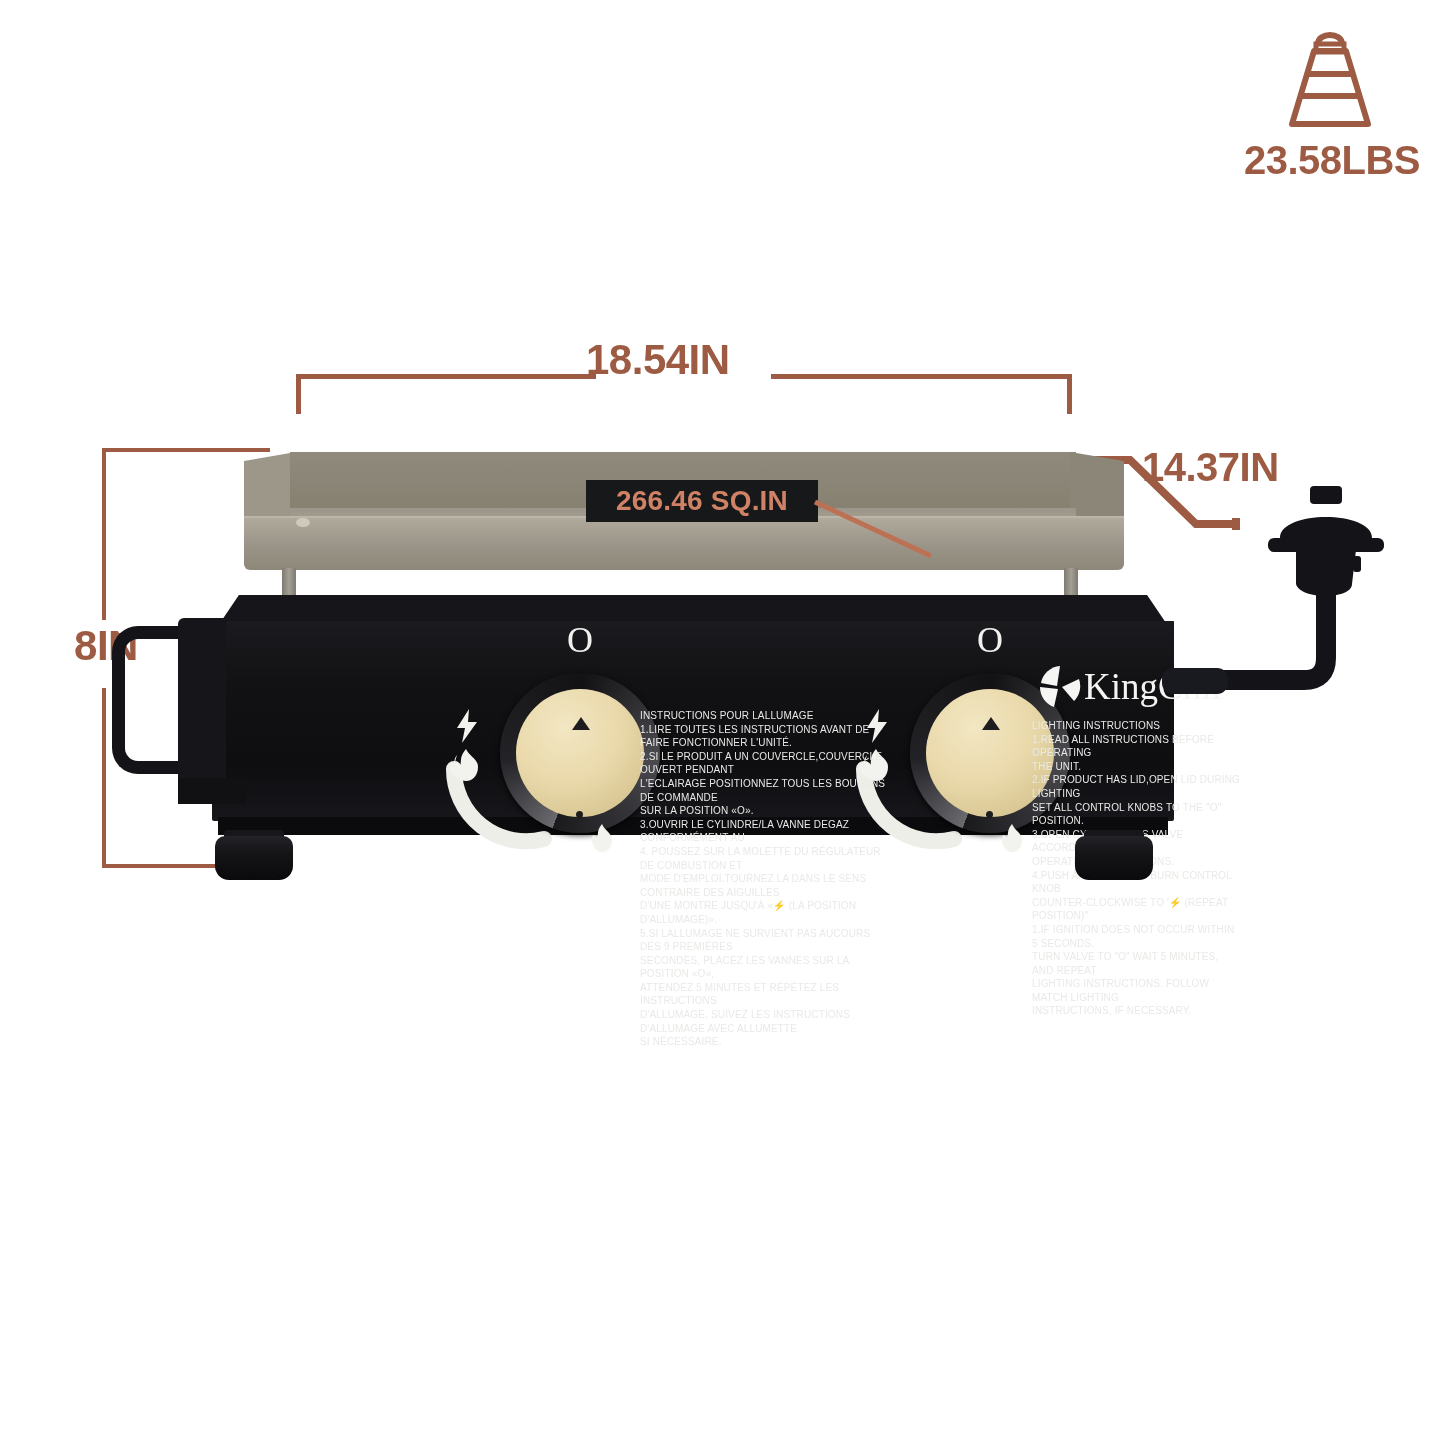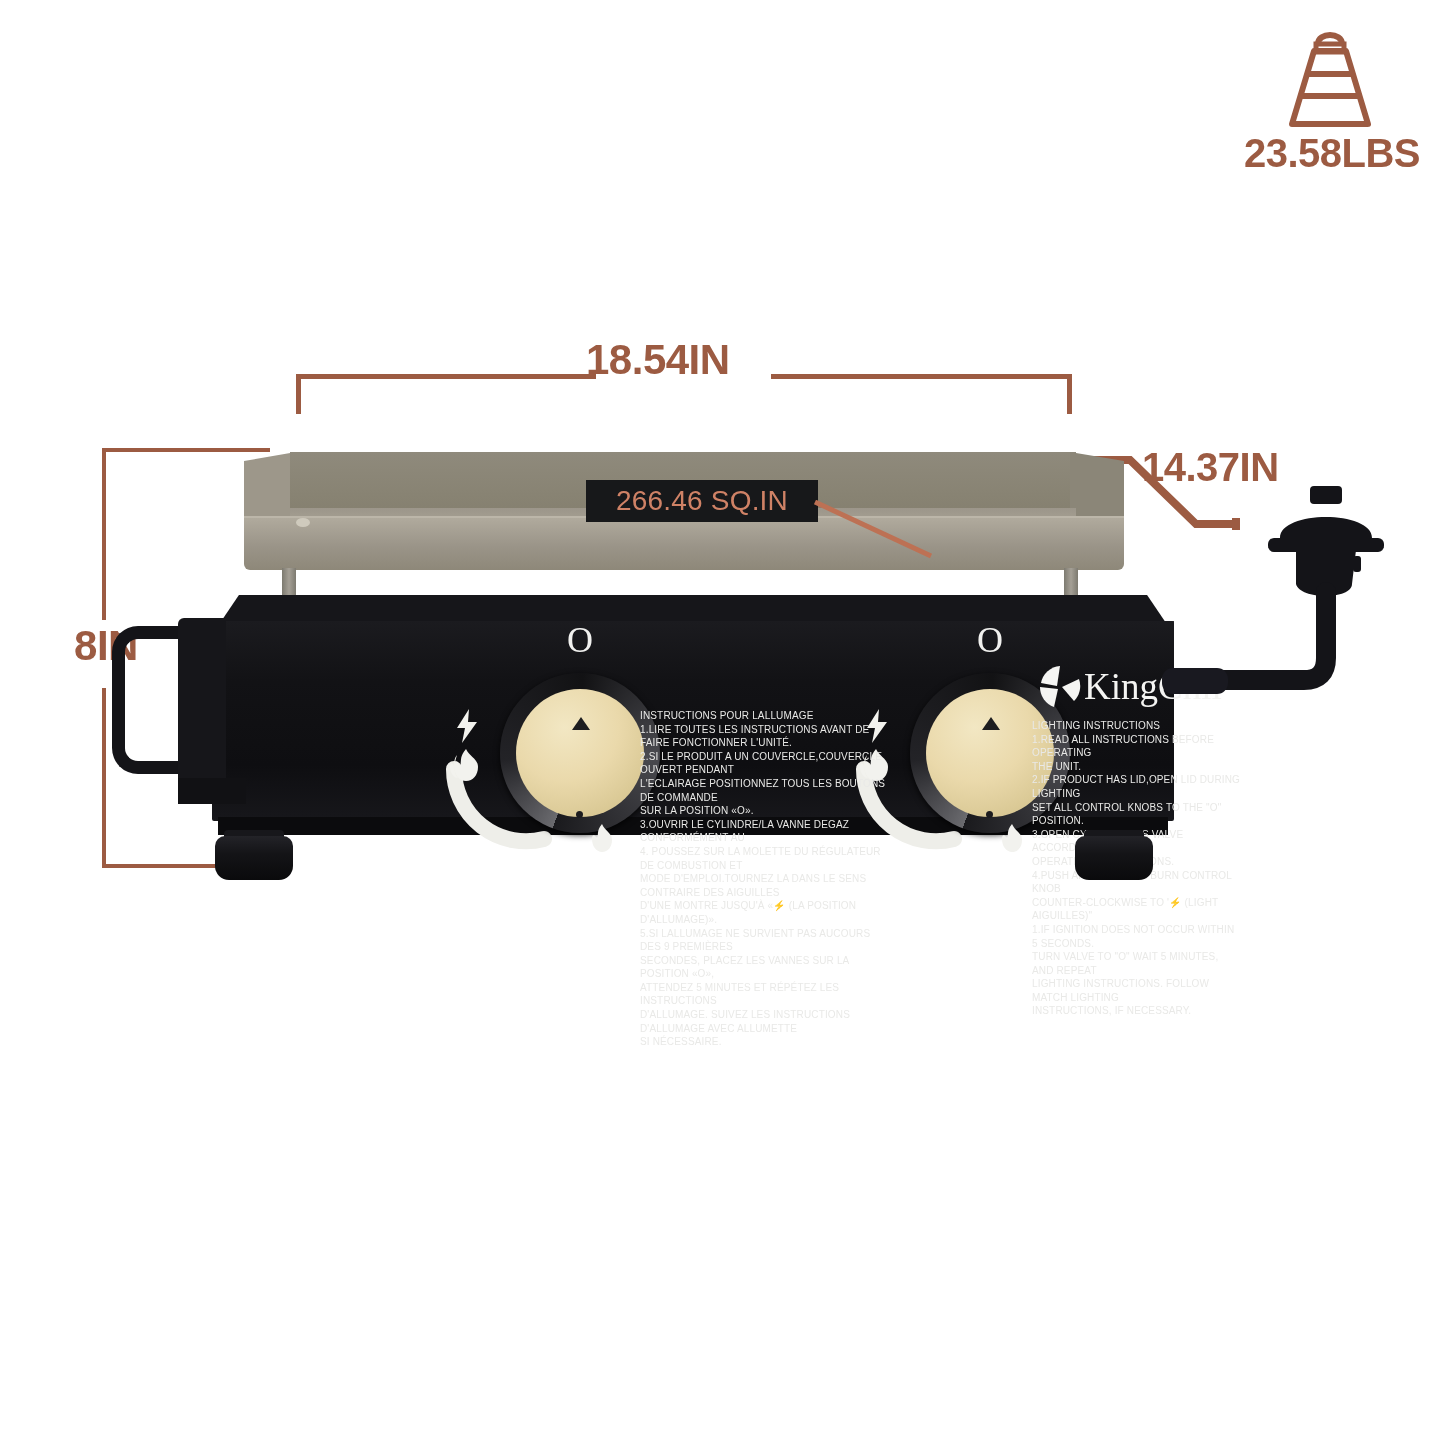--- a/index.html
+++ b/index.html
@@ -16,21 +16,21 @@
     color:#9c5b42;font-weight:bold;
     font-family:"Liberation Sans",sans-serif;
     white-space:nowrap;letter-spacing:-0.5px;
   }
   .line{position:absolute;background:#9c5b42;}
 
   
   #weight-badge{left:1222px;top:24px;width:220px;height:160px;}
   #weight-icon{position:absolute;left:58px;top:0px;width:100px;height:108px;}
   #weight-label{
-    position:absolute;left:0;top:107px;width:220px;text-align:center;
+    position:absolute;left:0;top:114px;width:220px;text-align:center;
     font-size:40px;line-height:44px;
   }
 
   
   #dim-width-top{left:296px;top:338px;width:776px;height:48px;}
   #dim-width-top .bar{top:36px;height:5px;background:#9c5b42;position:absolute;}
   #dim-width-top .barL{left:0;width:300px;}
   #dim-width-top .barR{left:475px;width:301px;}
   #dim-width-top .tickL{left:0;top:36px;width:5px;height:40px;}
   #dim-width-top .tickR{left:771px;top:36px;width:5px;height:40px;}
@@ -113,21 +113,21 @@
     position:absolute;top:160px;width:34px;height:9px;
     background:#6d6a62;border-radius:2px;
   }
 
   
   #area-badge{
     position:absolute;left:348px;top:28px;width:232px;height:42px;
     background:#17181a;display:flex;align-items:center;justify-content:center;
   }
   #area-badge span{
-    color:#cf8266;font-size:28px;font-weight:normal;letter-spacing:0.2px;
+    color:#cf8266;font-size:28px;font-weight:bold;letter-spacing:0.2px;
     font-family:"Liberation Sans",sans-serif;
   }
   #area-leader{
     position:absolute;left:575px;top:48px;width:122px;height:60px;
   }
 
   
   #body{
     position:absolute;left:112px;top:155px;width:962px;height:255px;
   }
@@ -360,21 +360,21 @@
 
       <div class="instr" id="instr-en">
         <span class="hd">LIGHTING INSTRUCTIONS</span>
         <span class="ln">1.READ ALL INSTRUCTIONS BEFORE OPERATING</span>
         <span class="ln">THE UNIT.</span>
         <span class="ln">2.IF PRODUCT HAS LID,OPEN LID DURING LIGHTING</span>
         <span class="ln">SET ALL CONTROL KNOBS TO THE "O" POSITION.</span>
         <span class="ln">3.OPEN CYLINDER/GAS VALVE ACCORDING TO</span>
         <span class="ln">OPERATING INSTRUCTIONS.</span>
         <span class="ln">4.PUSH AND TURN THE BURN CONTROL KNOB</span>
-        <span class="ln">COUNTER-CLOCKWISE TO '⚡ (LIGHT AIGUILLES)"</span>
+        <span class="ln">COUNTER-CLOCKWISE TO '⚡ (REPEAT POSITION)"</span>
         <span class="ln">1.IF IGNITION DOES NOT OCCUR WITHIN 5 SECONDS.</span>
         <span class="ln">TURN VALVE TO "O" WAIT 5 MINUTES, AND REPEAT</span>
         <span class="ln">LIGHTING INSTRUCTIONS. FOLLOW MATCH LIGHTING</span>
         <span class="ln">INSTRUCTIONS, IF NECESSARY.</span>
       </div>
 
       <div id="logo">
         <svg id="logo-mark" viewBox="0 0 44 44">
           <path d="M22 1 A21 21 0 0 0 3 18 L19 21 Z" fill="#f5f5f3"></path>
           <path d="M2 22 A21 21 0 0 0 16 42 L20 24 Z" fill="#f5f5f3"></path>

